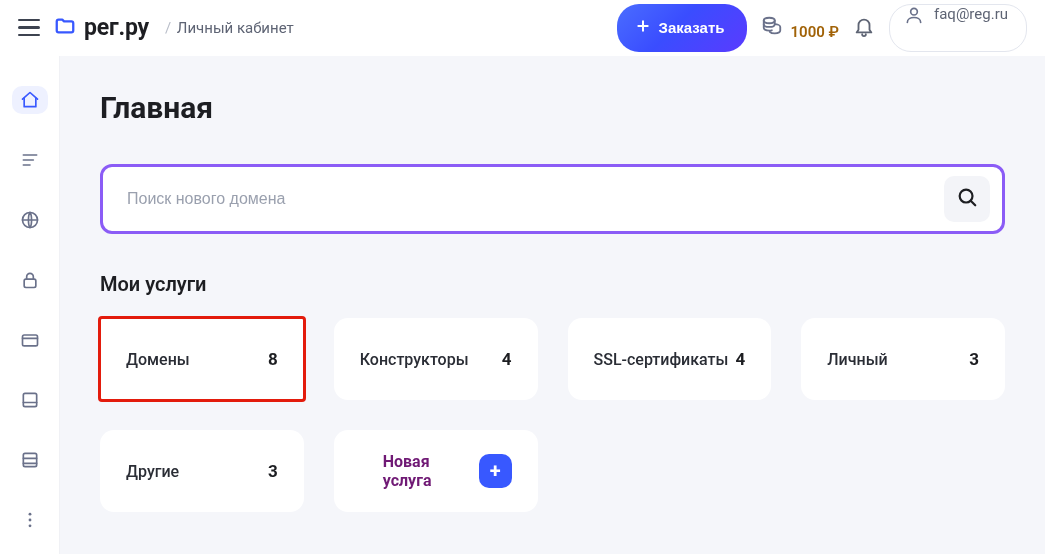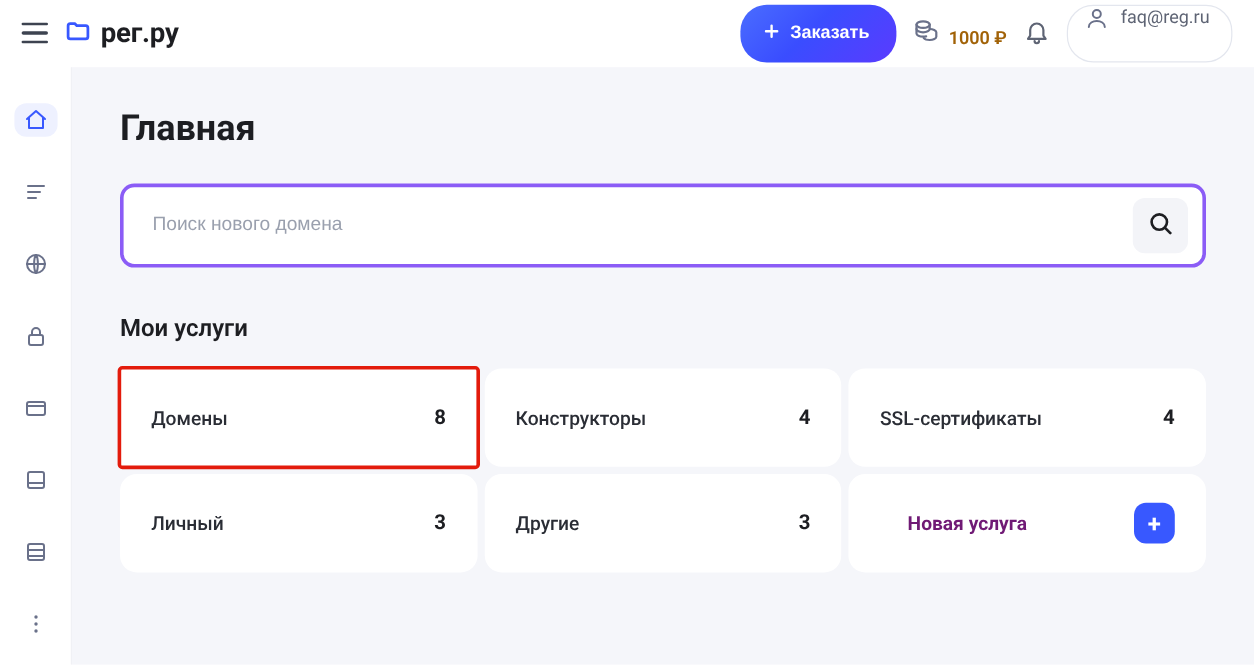--- a/index.html
+++ b/index.html
@@ -42,33 +42,33 @@
     display:flex; flex-direction:column; align-items:center; padding-top:30px; gap:32px;
     border-right: 1px solid #f0f1f5;
   }
   .side-item { width:36px; height:36px; display:flex; align-items:center; justify-content:center; border-radius:10px; color:#6a718a; cursor:pointer;}
   .side-item.active { background:#eef1ff; color:#3858ff; }
   .side-more { margin-top:auto; margin-bottom:20px; }
 
   .main {
     flex:1; background:#f5f6fa; padding: 34px 40px 28px 40px; overflow:hidden;
   }
-  .page-title { font-size:30px; font-weight:700; margin-bottom:28px; }
+  .page-title { font-size:30px; font-weight:700; margin-bottom:39px; }
 
   .search-box {
     background:#fff; border:3px solid #8b5cf6; border-radius:12px;
     height:70px; display:flex; align-items:center; padding:0 12px 0 24px; margin-bottom:38px;
   }
   .search-input { flex:1; border:none; outline:none; font-size:16px; color:#333; background:transparent; }
   .search-input::placeholder { color:#9aa0ae; }
   .search-btn { width:46px; height:46px; border-radius:10px; background:#f3f4f8; display:flex; align-items:center; justify-content:center; cursor:pointer; color:#1d1e22;}
 
   .section-title { font-size:20px; font-weight:600; margin-bottom:22px; }
 
-  .cards { display:grid; grid-template-columns: repeat(3, 1fr); gap:6px; }
+  .cards { display:grid; grid-template-columns: repeat(4, 1fr); gap:30px; }
   .card {
     background:#fff; border-radius:14px; height:82px; padding:0 26px;
     display:flex; align-items:center; justify-content:space-between;
     cursor:pointer; font-size:16px;
   }
   .card.highlight { outline:3px solid #e31b0c; outline-offset:-1px; border-radius:2px;}
   .card .label { color:#2a2d35; font-weight:500;}
   .card .count { color:#1d1e22; font-weight:700; font-size:17px;}
   .card.new .label { color:#701a75; font-weight:700;margin-left:23px; }
   .plus-square {
@@ -86,20 +86,21 @@
       <span></span>
   </div>
   <div class="logo-wrap">
     <span class="logo-folder">
       <svg width="22" height="22" viewBox="0 0 24 24" fill="none" stroke="currentColor" stroke-width="2.5" stroke-linecap="round" stroke-linejoin="round">
           <path d="M3 7a2 2 0 0 1 2-2h4l2 2h8a2 2 0 0 1 2 2v8a2 2 0 0 1-2 2H5a2 2 0 0 1-2-2V7z"></path>
         </svg>
     </span>
     <span class="logo-text">рег.ру</span>
   </div>
+  <span class="header-sub">Личный кабинет</span>
 
   <div class="header-spacer"></div>
 
   <button class="order-btn">
     <span>
       <svg width="16" height="16" viewBox="0 0 24 24" fill="none" stroke="currentColor" stroke-width="3" stroke-linecap="round">
           <path d="M12 5v14M5 12h14"></path>
         </svg>
     </span>
     <span>Заказать</span>

